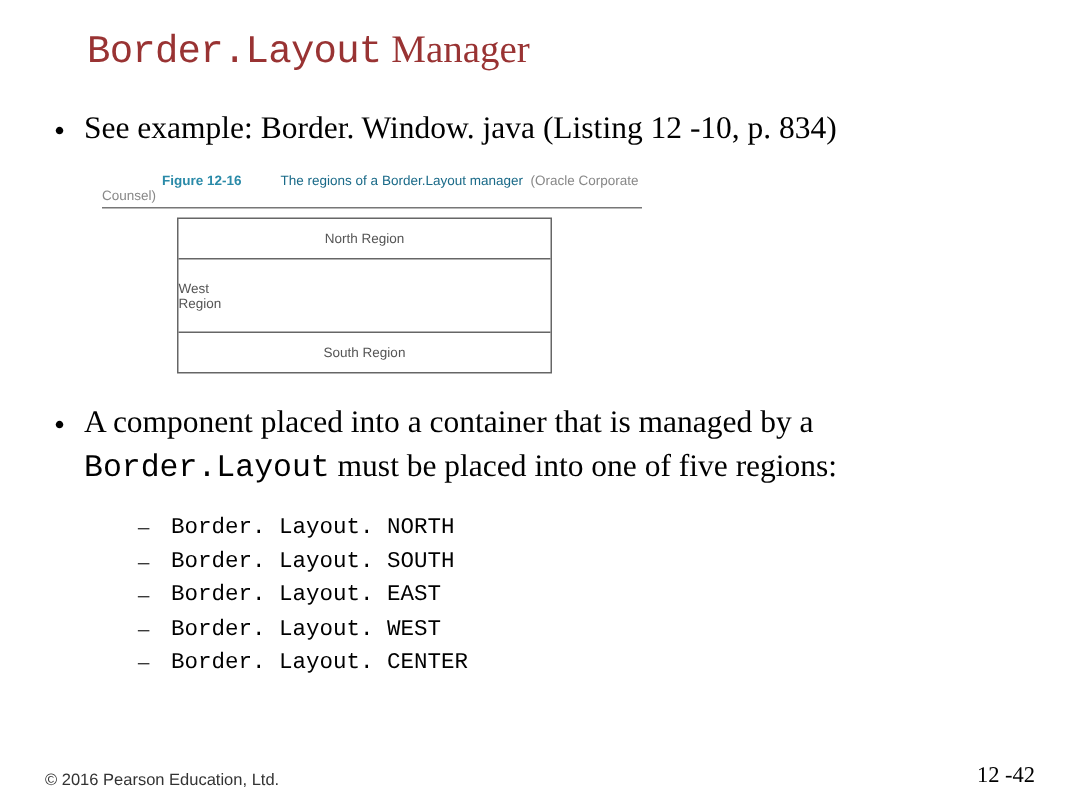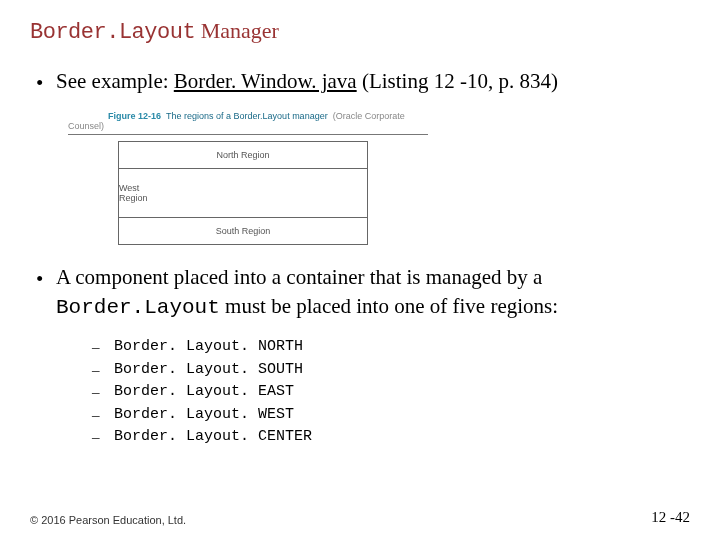--- a/index.html
+++ b/index.html
@@ -6,24 +6,25 @@
   body {
     width: 720px;
     height: 540px;
     background: #ffffff;
     font-family: "Times New Roman", Times, serif;
     color: #000;
     position: relative;
     padding: 18px 30px 0 30px;
   }
   .title {
-    font-size: 22px;
+    font-size: 26px;
     color: #933;
     font-weight: normal;
     margin-bottom: 22px;
+    margin-left: 28px;
   }
   .title .mono {
     font-family: "Courier New", Courier, monospace;
     letter-spacing: -0.5px;
   }
   .bullet-row {
     display: flex;
     align-items: flex-start;
     font-size: 21px;
     line-height: 1.35;
@@ -31,40 +32,39 @@
   }
   .bullet-dot {
     width: 26px;
     flex-shrink: 0;
     text-align: left;
     padding-left: 6px;
     padding-top: 2px;
   }
   .bullet-text { flex: 1; }
   .link {
-    text-decoration: underline;
     color: #000;
   }
   .mono-inline {
     font-family: "Courier New", Courier, monospace;
   }
   .figure-block {
     margin: 6px 0 18px 38px;
   }
   .figure-caption {
     font-family: Arial, sans-serif;
     font-size: 9px;
     color: #555;
     border-bottom: 1px solid #777;
     padding-bottom: 3px;
     margin-bottom: 6px;
     width: 360px;
   }
   .figure-caption .fig-num { color: #2a8aa8; font-weight: bold; padding-left: 40px; }
-  .figure-caption .fig-title { color: #1a6a88; }
+  .figure-caption .fig-title { color: #1a6a88; margin-left: 21px; }
   .figure-caption .fig-sub { color: #888; }
   .layout-diagram {
     border: 1px solid #666;
     width: 250px;
     height: 104px;
     display: flex;
     flex-direction: column;
     font-family: Arial, sans-serif;
     font-size: 9px;
     color: #555;

